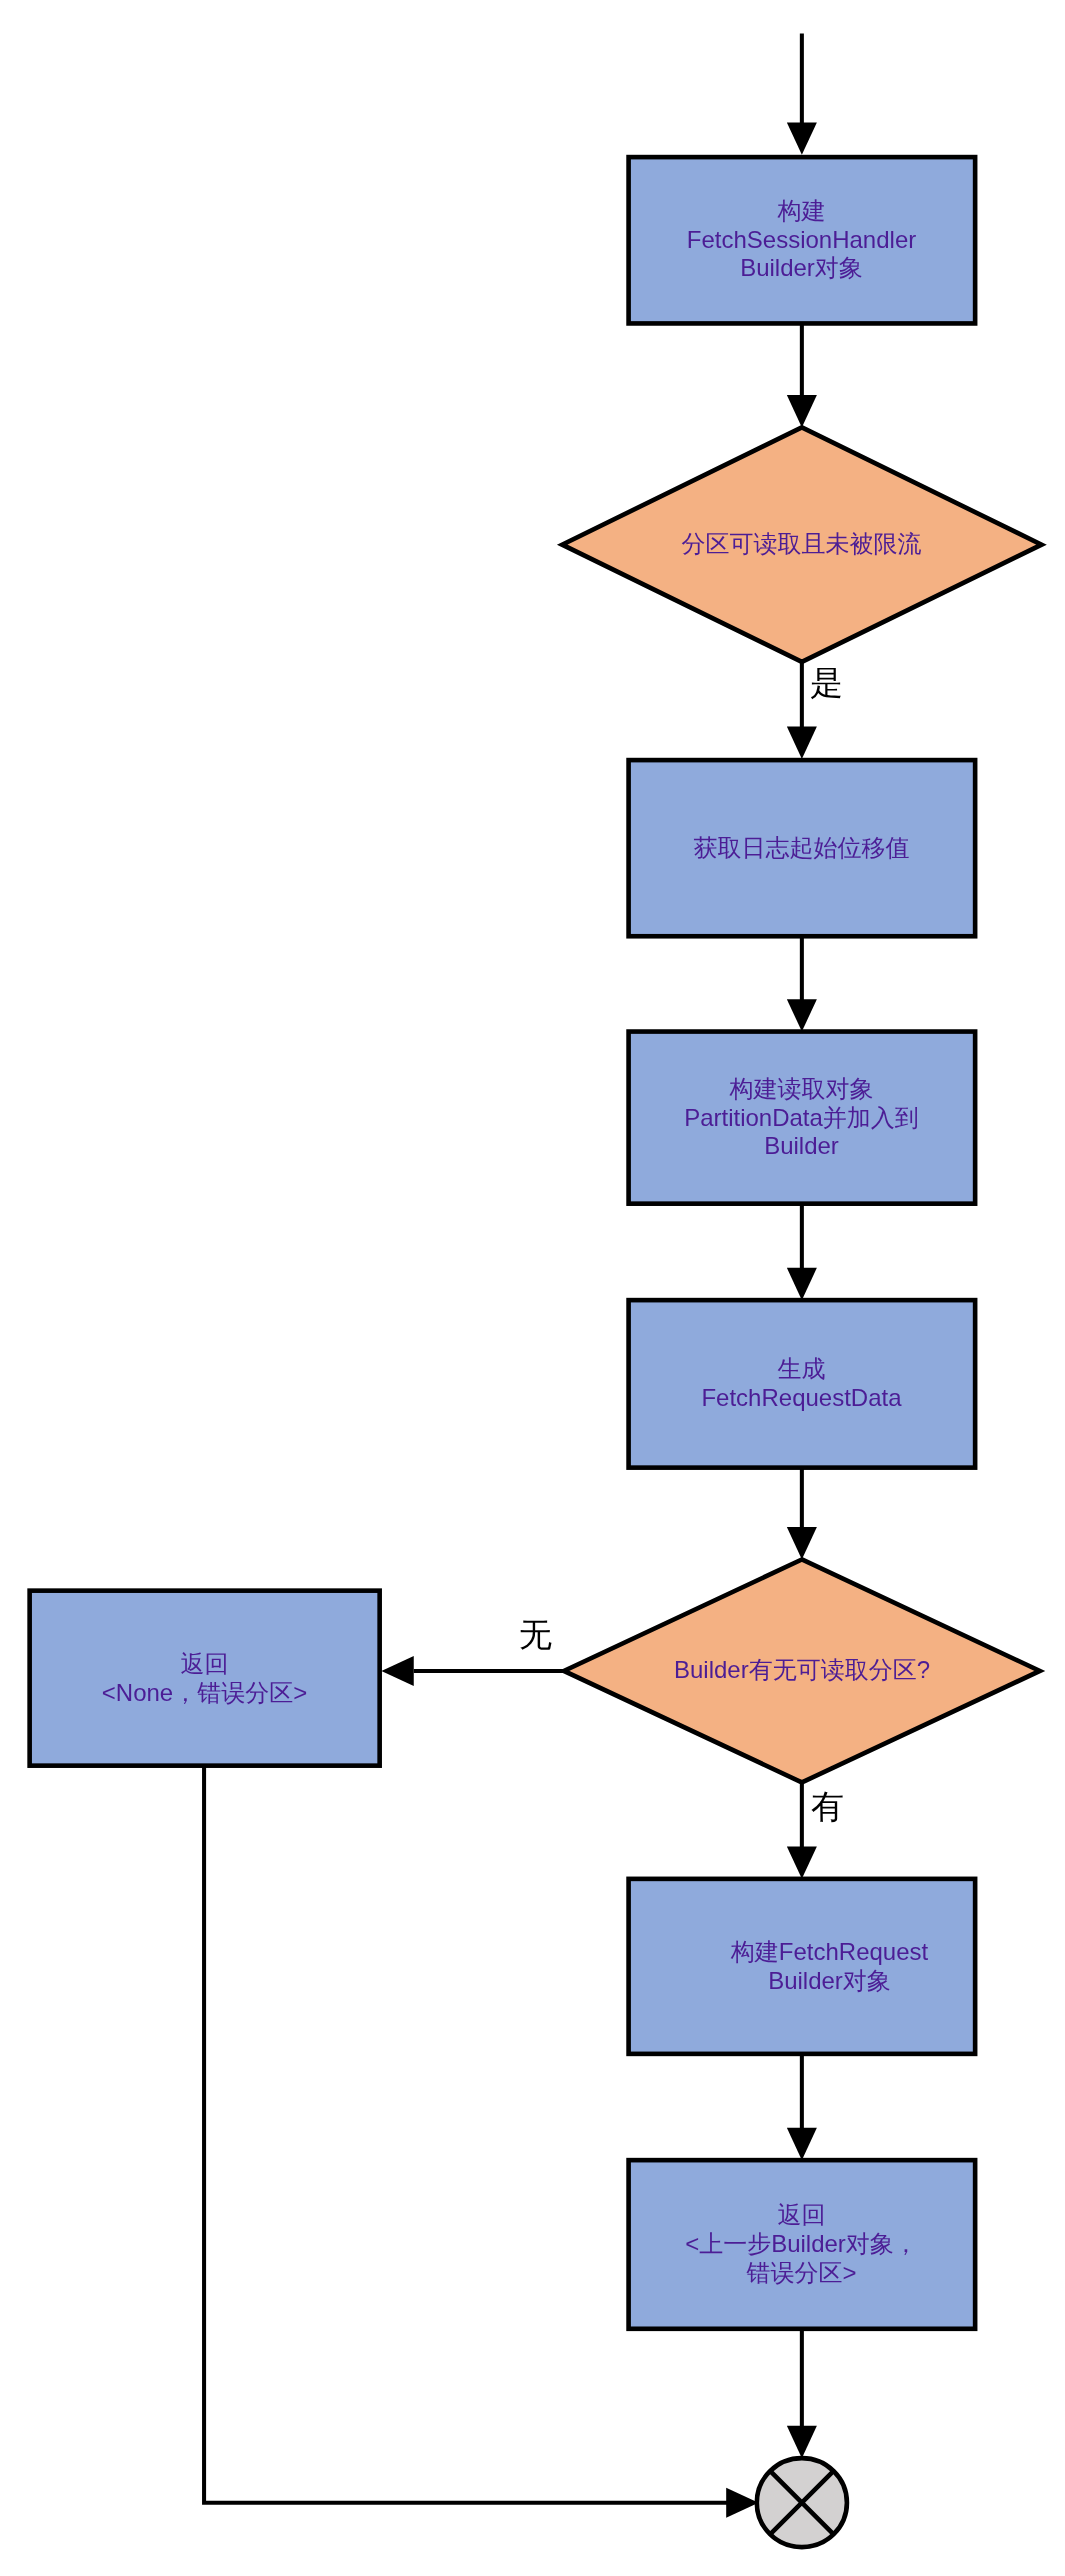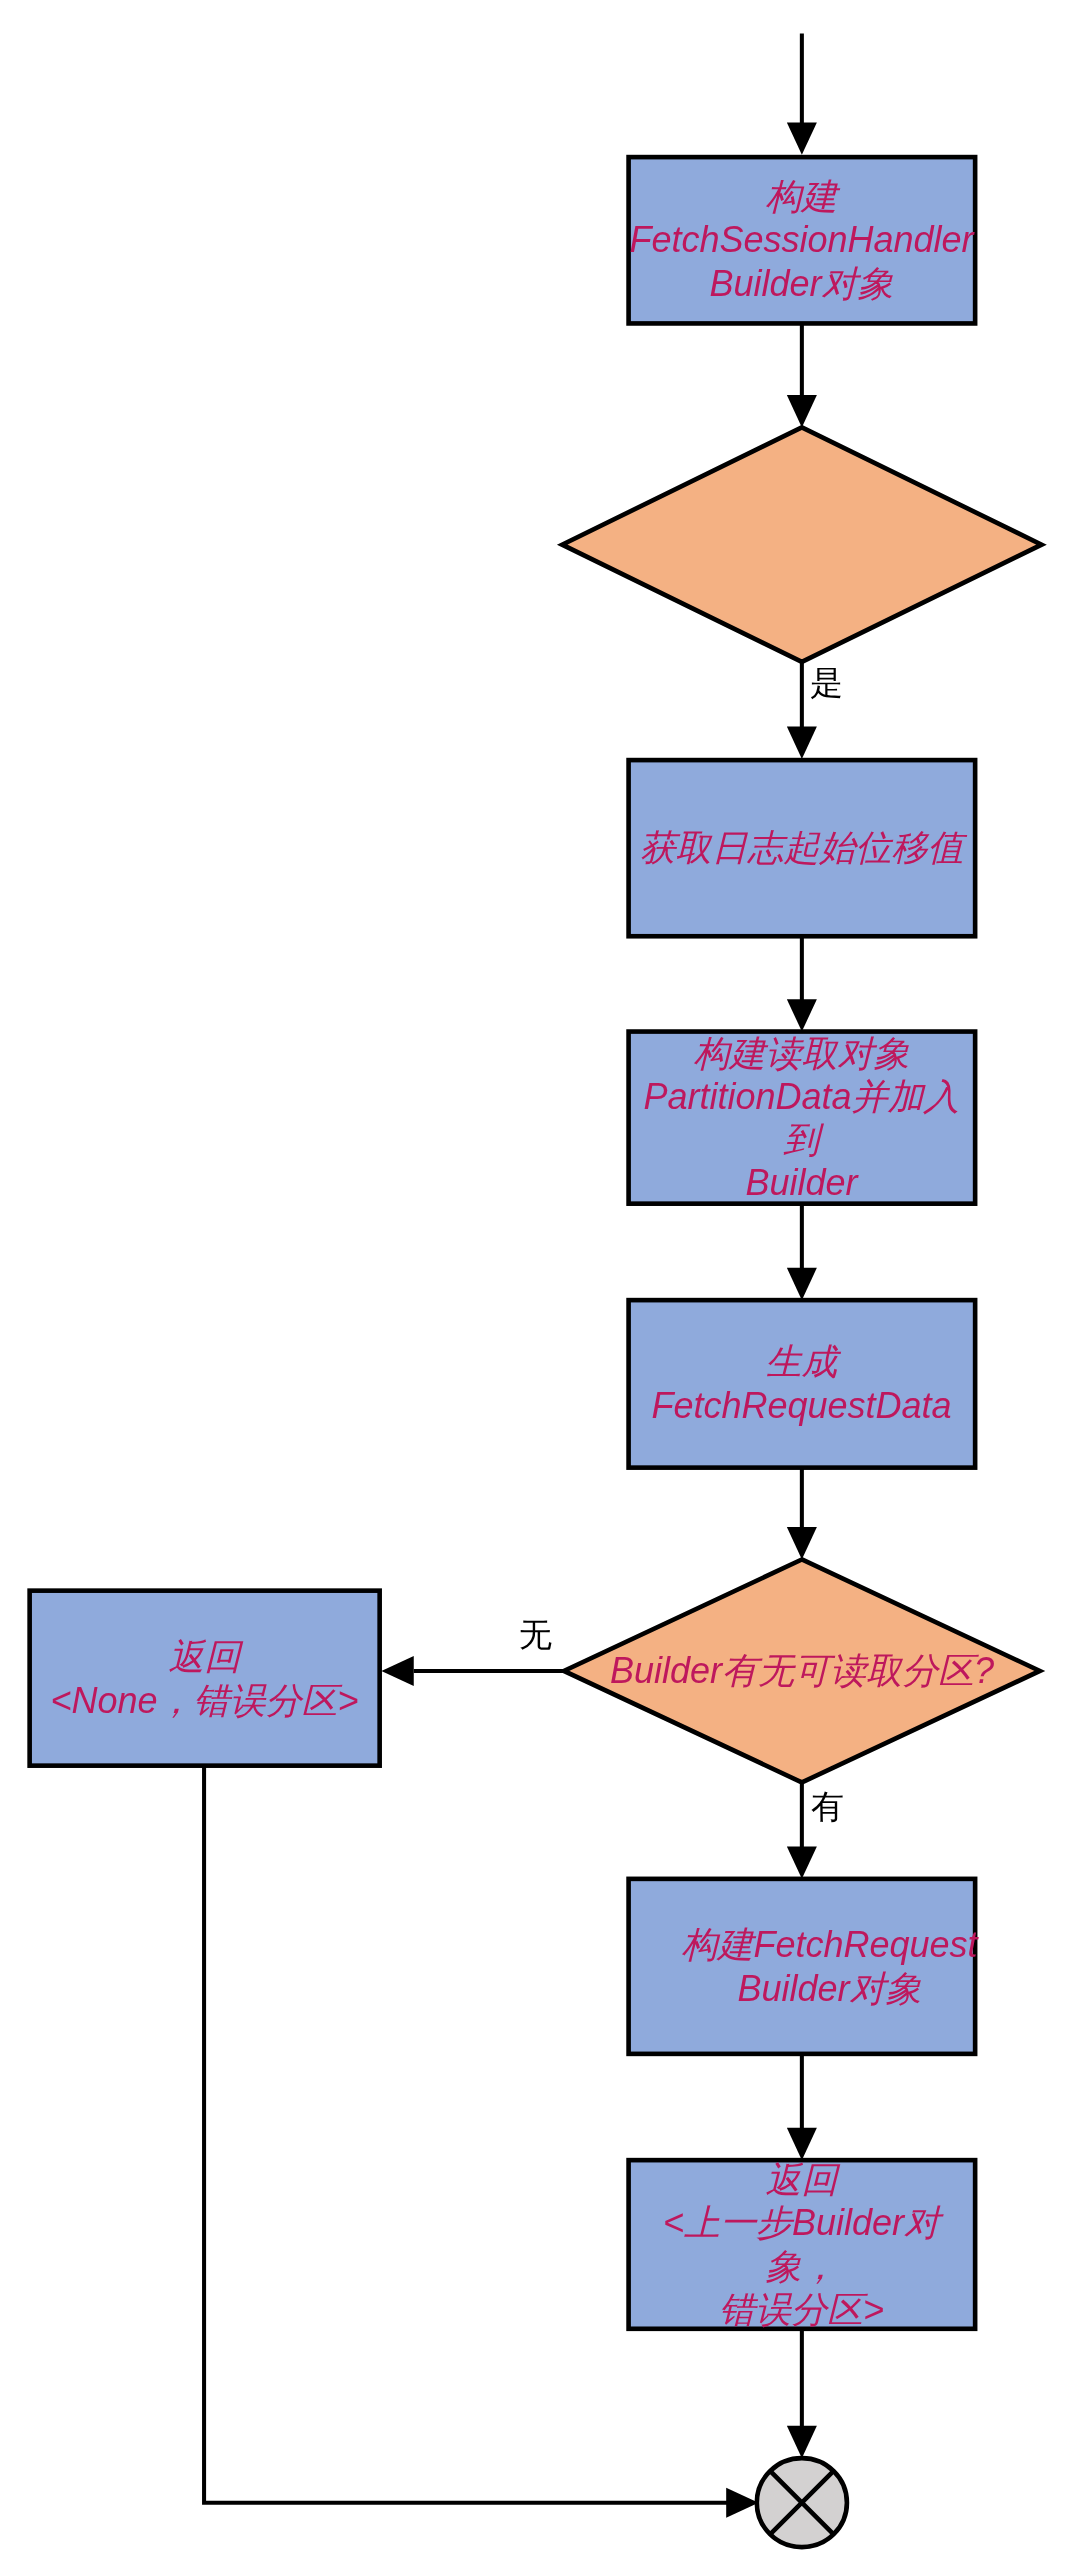--- a/index.html
+++ b/index.html
@@ -20,25 +20,24 @@
     left: 0;
     top: 0;
   }
   .node-text {
     position: absolute;
     display: flex;
     align-items: center;
     justify-content: center;
     text-align: center;
     white-space: pre-line;
-    font-size: 36px;
+    font-size: 24px;
     line-height: 1.2;
-    color: #be185d;
+    color: #4c1d95;
     pointer-events: none;
-    font-style: italic;
   }
   .edge-label {
     position: absolute;
     font-size: 33px;
     line-height: 1.1;
     color: #000000;
     white-space: nowrap;
   }
 </style>
 </head>
@@ -97,20 +96,21 @@
     <g>
       <ellipse cx="1388" cy="4333" rx="78" ry="77" stroke="#000000" stroke-width="8" fill="#D3D1D1"></ellipse>
       <path d="M1333 4278 L1443 4388 M1443 4278 L1333 4388" stroke="#000000" stroke-width="8" fill="none"></path>
     </g>
   </svg>
 
   <div class="node-text" style="left:628px; top:157px; width:347px; height:166px;">构建
 FetchSessionHandler
 Builder对象</div>
 
+  <div class="node-text" style="left:562px; top:427px; width:479px; height:234px;">分区可读取且未被限流</div>
 
   <div class="node-text" style="left:628px; top:760px; width:347px; height:176px;text-align:right;">获取日志起始位移值</div>
 
   <div class="node-text" style="left:628px; top:1032px; width:347px; height:172px;">构建读取对象
 PartitionData并加入到
 Builder</div>
 
   <div class="node-text" style="left:564px; top:1559px; width:476px; height:223px;">Builder有无可读取分区?</div>
 
   <div class="node-text" style="left:628px; top:1300px; width:347px; height:167px;">生成

